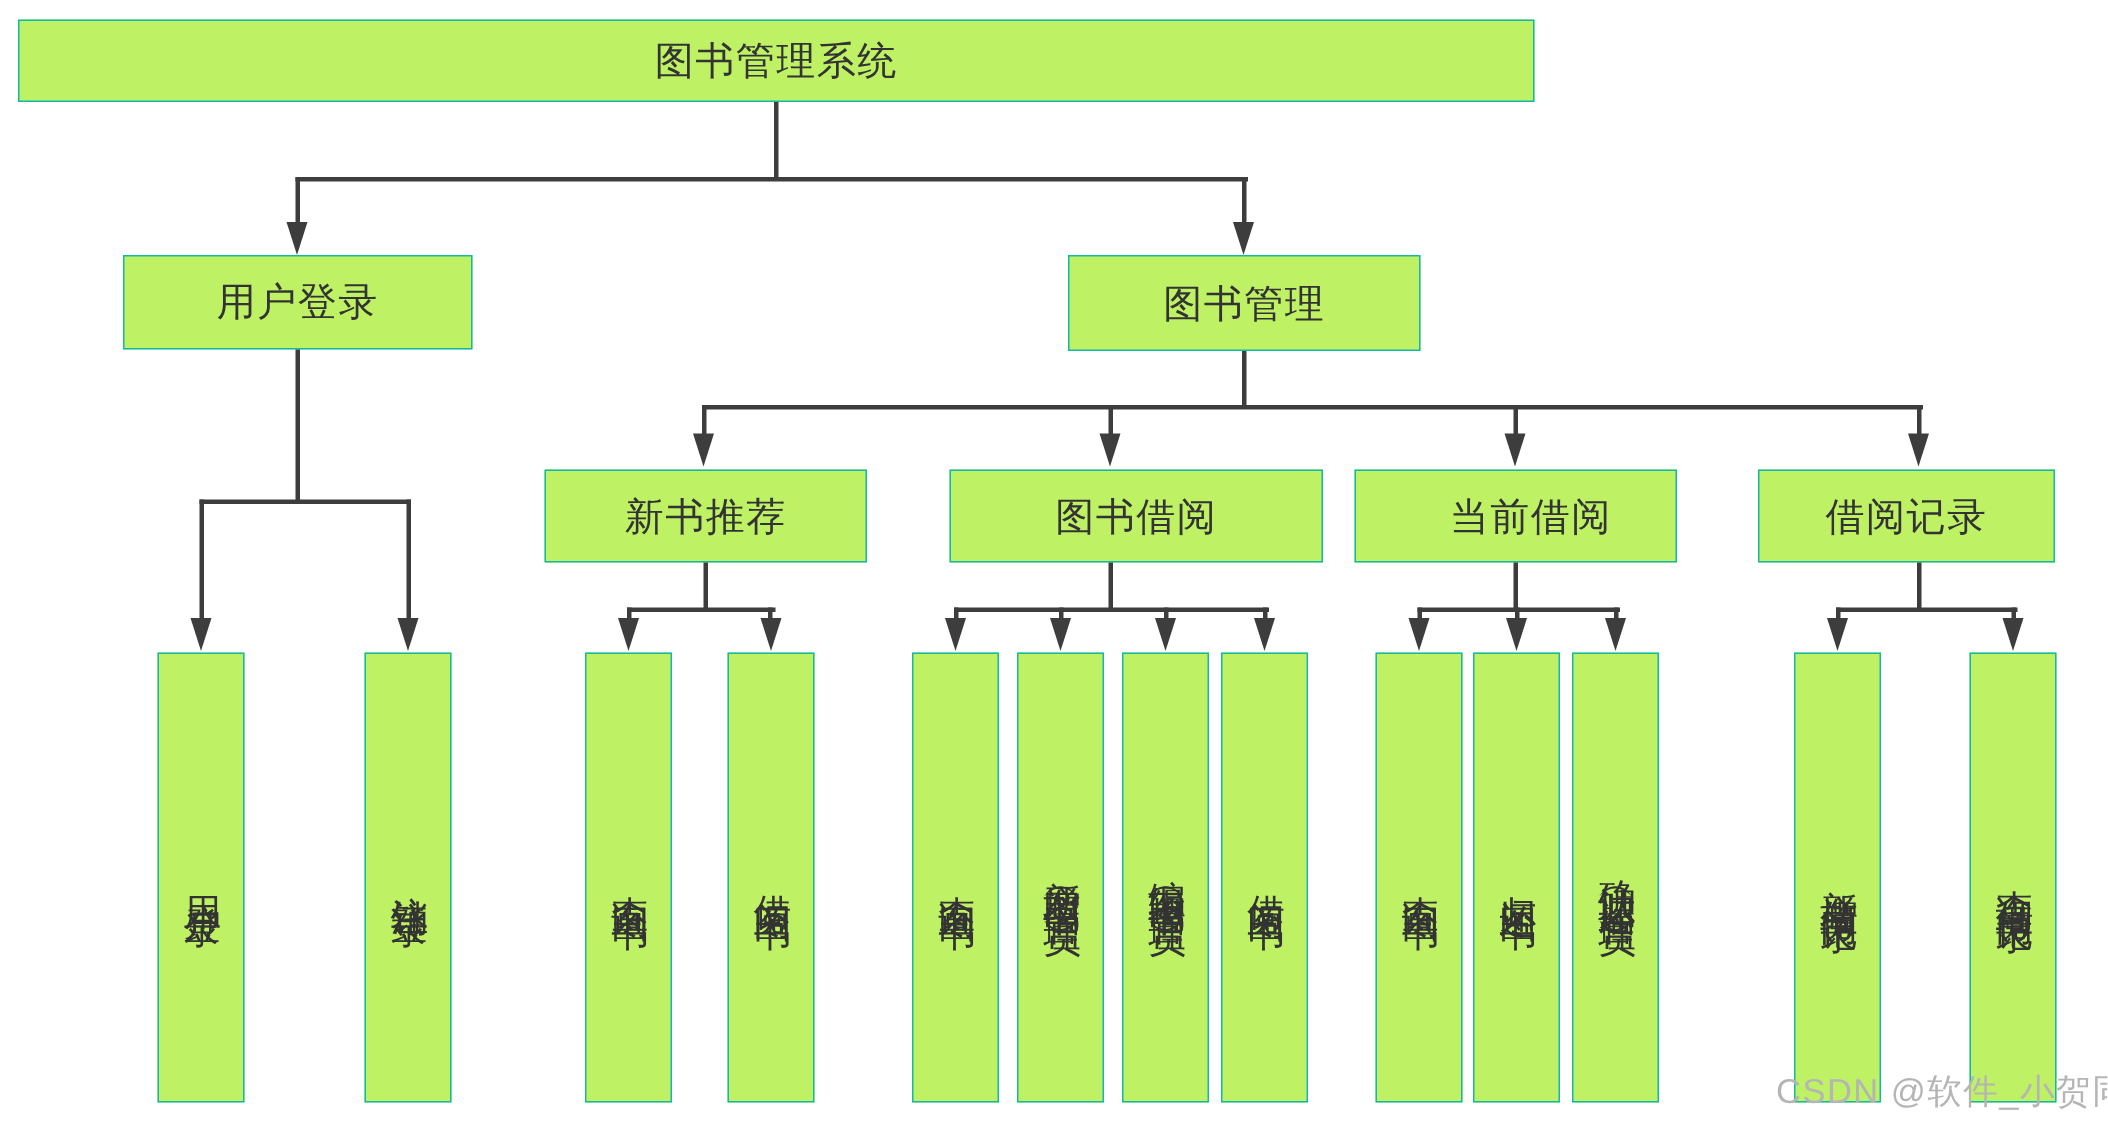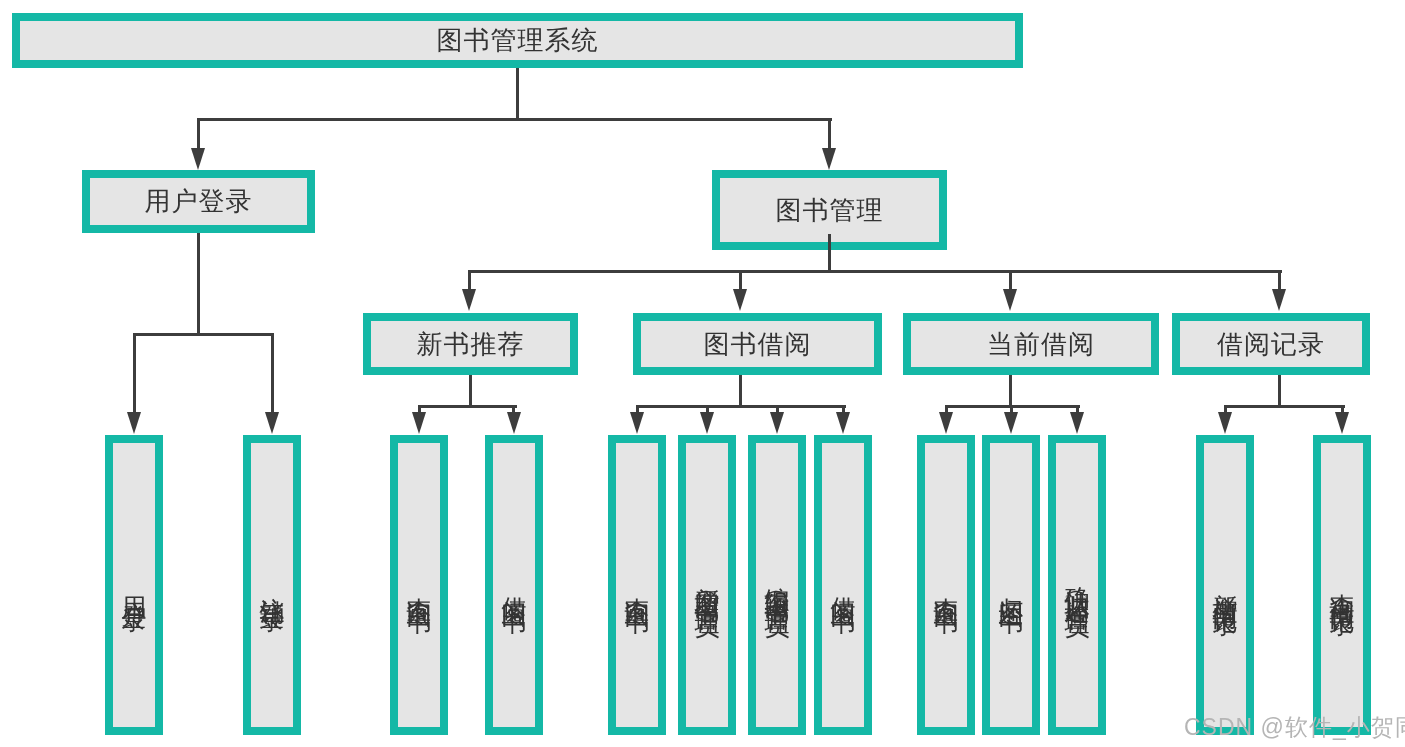--- a/index.html
+++ b/index.html
@@ -6,22 +6,22 @@
   .canvas{
     position:relative;
     width:1405px;height:747px;
     background:#ffffff;
     overflow:hidden;
     font-family:"Liberation Sans","DejaVu Sans",sans-serif;
   }
   
   .node{
     position:absolute;
-    background:#e5e5e5;
-    border:8px solid #14b8a6;
+    background:#bef264;
+    border:1px solid #14b8a6;
     box-sizing:border-box;
     display:flex;align-items:center;justify-content:center;
     color:#333333;
     font-family:Liberation Serif, serif;
   }
   .node.h{font-size:26px;letter-spacing:1px;}
   .node.v{width:58px;height:300px;}
   .node.v .vtext{
     writing-mode:vertical-rl;
     font-size:25px;
@@ -61,21 +61,21 @@
   <div class="vl" style="left:516px;top:68px;height:50px;"></div>
   <div class="hl" style="left:197px;top:118px;width:635px;"></div>
   <div class="vl" style="left:197px;top:118px;height:33px;"></div>
   <div class="arrow" style="left:191px;top:148px;"></div>
   <div class="vl" style="left:828px;top:118px;height:33px;"></div>
   <div class="arrow" style="left:822px;top:148px;"></div>
 
   <div class="node h" style="left:82px;top:170px;width:233px;height:63px;">
     <span>用户登录</span>
   </div>
-  <div class="node h" style="left:712px;top:170px;width:235px;height:80px;">
+  <div class="node h" style="left:712px;top:170px;width:235px;height:64px;">
     <span>图书管理</span>
   </div>
 
   <div class="vl" style="left:197px;top:233px;height:103px;"></div>
   <div class="hl" style="left:133px;top:333px;width:141px;"></div>
   <div class="vl" style="left:133px;top:333px;height:79px;"></div>
   <div class="arrow" style="left:127px;top:412px;"></div>
   <div class="vl" style="left:271px;top:333px;height:79px;"></div>
   <div class="arrow" style="left:265px;top:412px;"></div>
 
@@ -89,21 +89,21 @@
   <div class="arrow" style="left:1003px;top:289px;"></div>
   <div class="vl" style="left:1278px;top:270px;height:22px;"></div>
   <div class="arrow" style="left:1272px;top:289px;"></div>
 
   <div class="node h" style="left:363px;top:313px;width:215px;height:62px;">
     <span>新书推荐</span>
   </div>
   <div class="node h" style="left:633px;top:313px;width:249px;height:62px;">
     <span>图书借阅</span>
   </div>
-  <div class="node h" style="left:903px;top:313px;width:256px;height:62px;padding-left:20px;">
+  <div class="node h" style="left:903px;top:313px;width:215px;height:62px;padding-left:20px;">
     <span>当前借阅</span>
   </div>
   <div class="node h" style="left:1172px;top:313px;width:198px;height:62px;">
     <span>借阅记录</span>
   </div>
 
   <div class="vl" style="left:469px;top:375px;height:33px;"></div>
   <div class="hl" style="left:418px;top:405px;width:99px;"></div>
   <div class="vl" style="left:418px;top:405px;height:10px;"></div>
   <div class="arrow" style="left:412px;top:412px;"></div>

